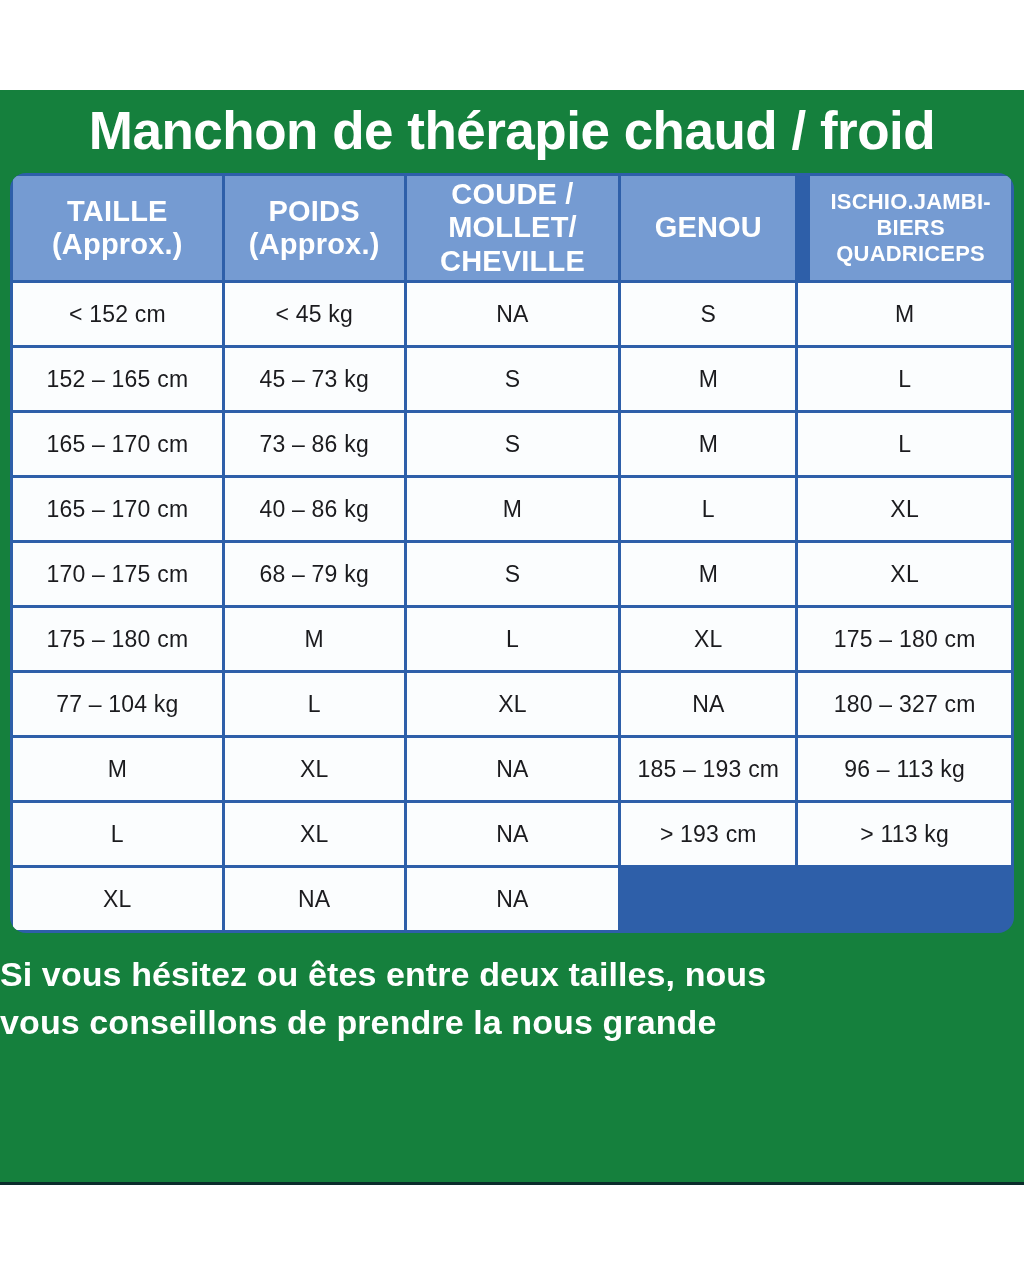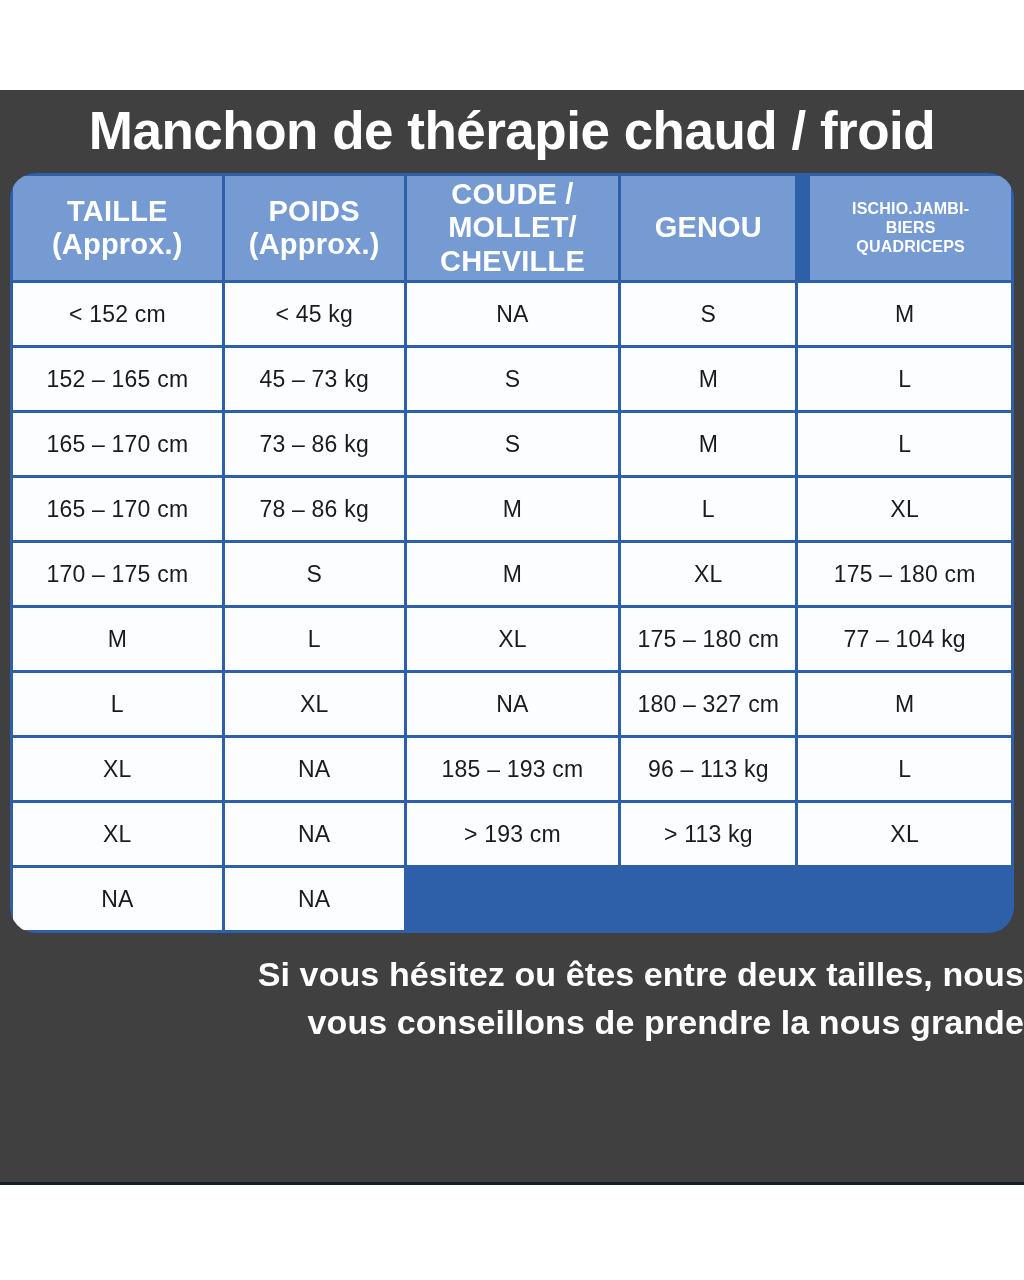--- a/index.html
+++ b/index.html
@@ -10,21 +10,21 @@
     background: #ffffff;
     font-family: "Liberation Sans", "DejaVu Sans", sans-serif;
     overflow: hidden;
   }
   .page { width: 1024px; height: 1280px; }
   .top-margin { height: 90px; background: #ffffff; }
   .bottom-margin { height: 95px; background: #ffffff; }
   .panel {
     width: 1024px;
     height: 1095px;
-    background: #404040;
+    background: #15803d;
     box-sizing: border-box;
     border-bottom: 3px solid rgba(8, 18, 38, 0.75);
   }
   .title {
     margin: 0;
     padding: 12px 0 13px 0;
     text-align: center;
     color: #ffffff;
     font-size: 53px;
     font-weight: 700;
@@ -34,51 +34,51 @@
   .size-table {
     width: 1004px;
     margin: 0 auto;
     display: grid;
     grid-template-columns: 210fr 180fr 213fr 175fr 214fr;
     grid-template-rows: 104px repeat(10, 62px);
     gap: 3px;
     padding: 3px;
     box-sizing: border-box;
     background: #2e5fa9;
-    border-radius: 26px;
+    border-radius: 16px;
     overflow: hidden;
   }
   .th {
     background: #759bd2;
     color: #ffffff;
     font-weight: 700;
     display: flex;
     flex-direction: column;
     align-items: center;
     justify-content: center;
     text-align: center;
     font-size: 29px;
     line-height: 1.16;
     letter-spacing: 0.2px;
   }
-  .th.col-ischio { font-size: 16px; line-height: 1.18; letter-spacing: 0.2px; margin-left: 12px; }
+  .th.col-ischio { font-size: 22px; line-height: 1.18; letter-spacing: 0.2px; margin-left: 12px; }
   .td {
     background: #fbfdfe;
     color: #1b1b1e;
     display: flex;
     align-items: center;
     justify-content: center;
     text-align: right;
     font-size: 23px;
     letter-spacing: 0.2px;
     white-space: nowrap;
   }
   .footer-note {
     margin: 18px 0 0 0;
-    text-align: right;
+    text-align: left;
     color: #ffffff;
     font-size: 34px;
     font-weight: 700;
     line-height: 1.4;
     letter-spacing: 0.1px;
   }
 </style>
 </head>
 <body>
 
@@ -124,26 +124,27 @@
       <div class="td">M</div>
       <div class="td">L</div>
 
       <div class="td">165 – 170 cm</div>
       <div class="td">73 – 86 kg</div>
       <div class="td">S</div>
       <div class="td">M</div>
       <div class="td">L</div>
 
       <div class="td">165 – 170 cm</div>
-      <div class="td">78 – 86 kg</div>
+      <div class="td">40 – 86 kg</div>
       <div class="td">M</div>
       <div class="td">L</div>
       <div class="td">XL</div>
 
       <div class="td">170 – 175 cm</div>
+      <div class="td">68 – 79 kg</div>
       <div class="td">S</div>
       <div class="td">M</div>
       <div class="td">XL</div>
 
       <div class="td">175 – 180 cm</div>
       <div class="td">M</div>
       <div class="td">L</div>
       <div class="td">XL</div>
 
       <div class="td">175 – 180 cm</div>

